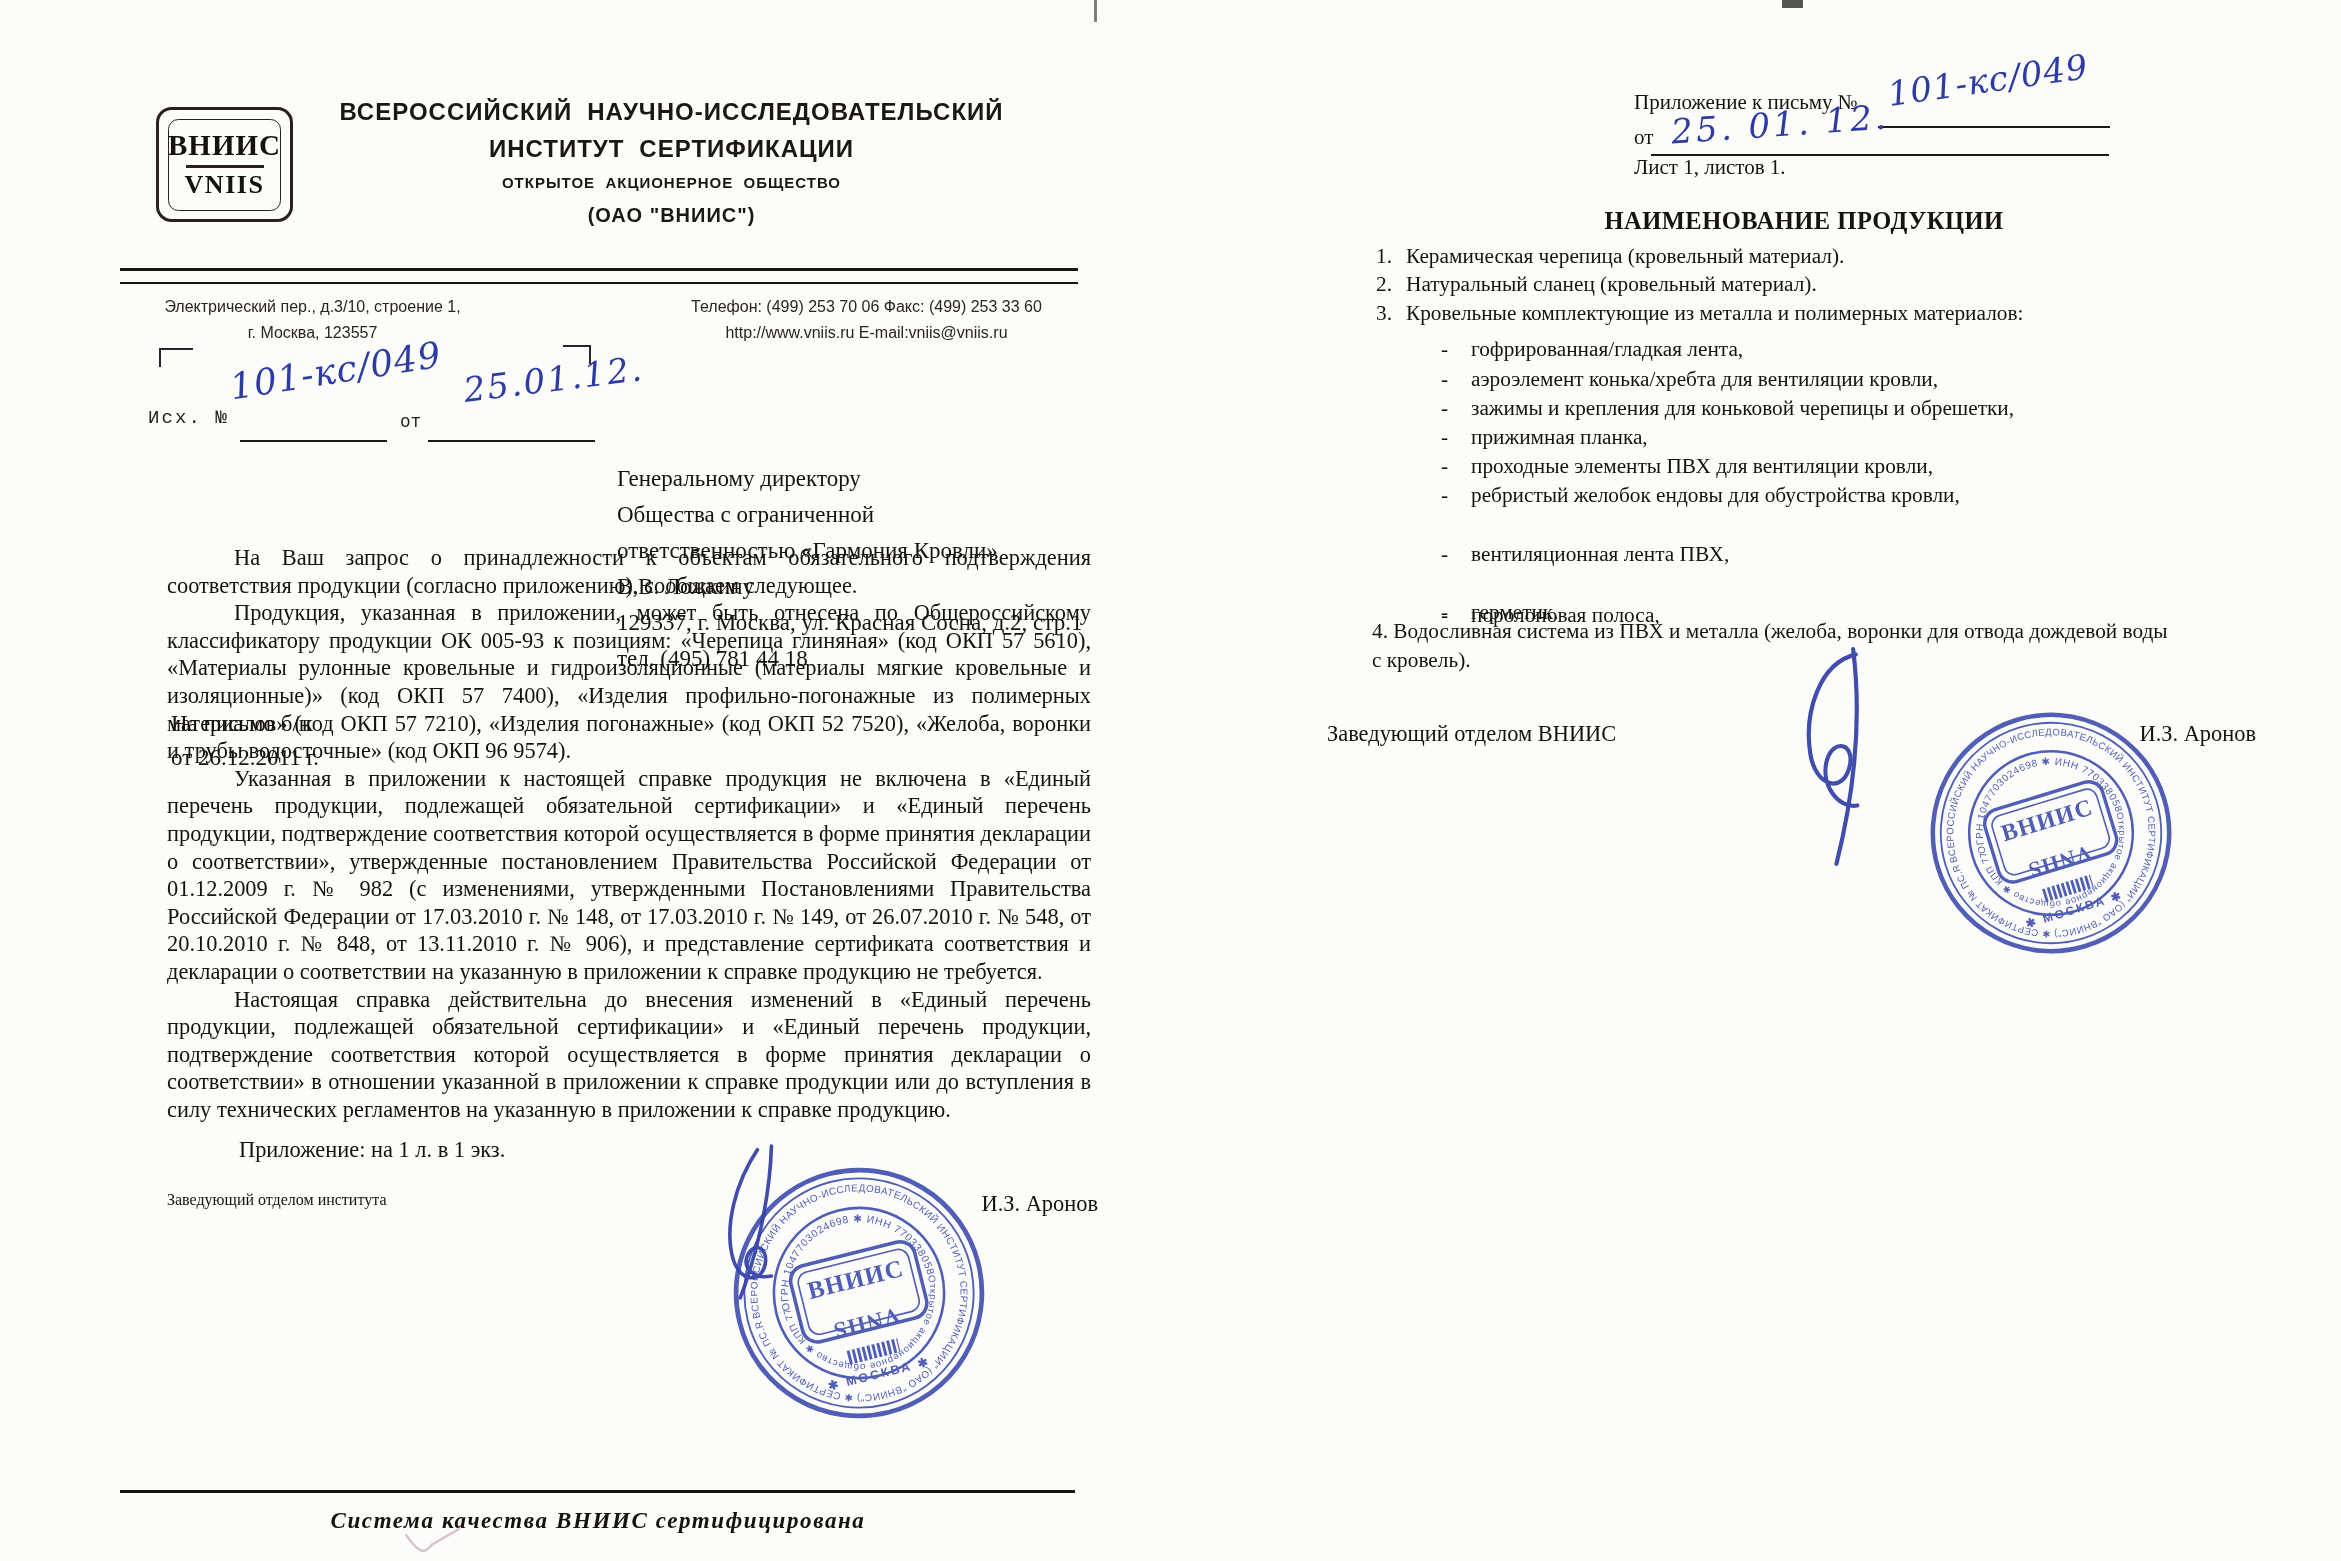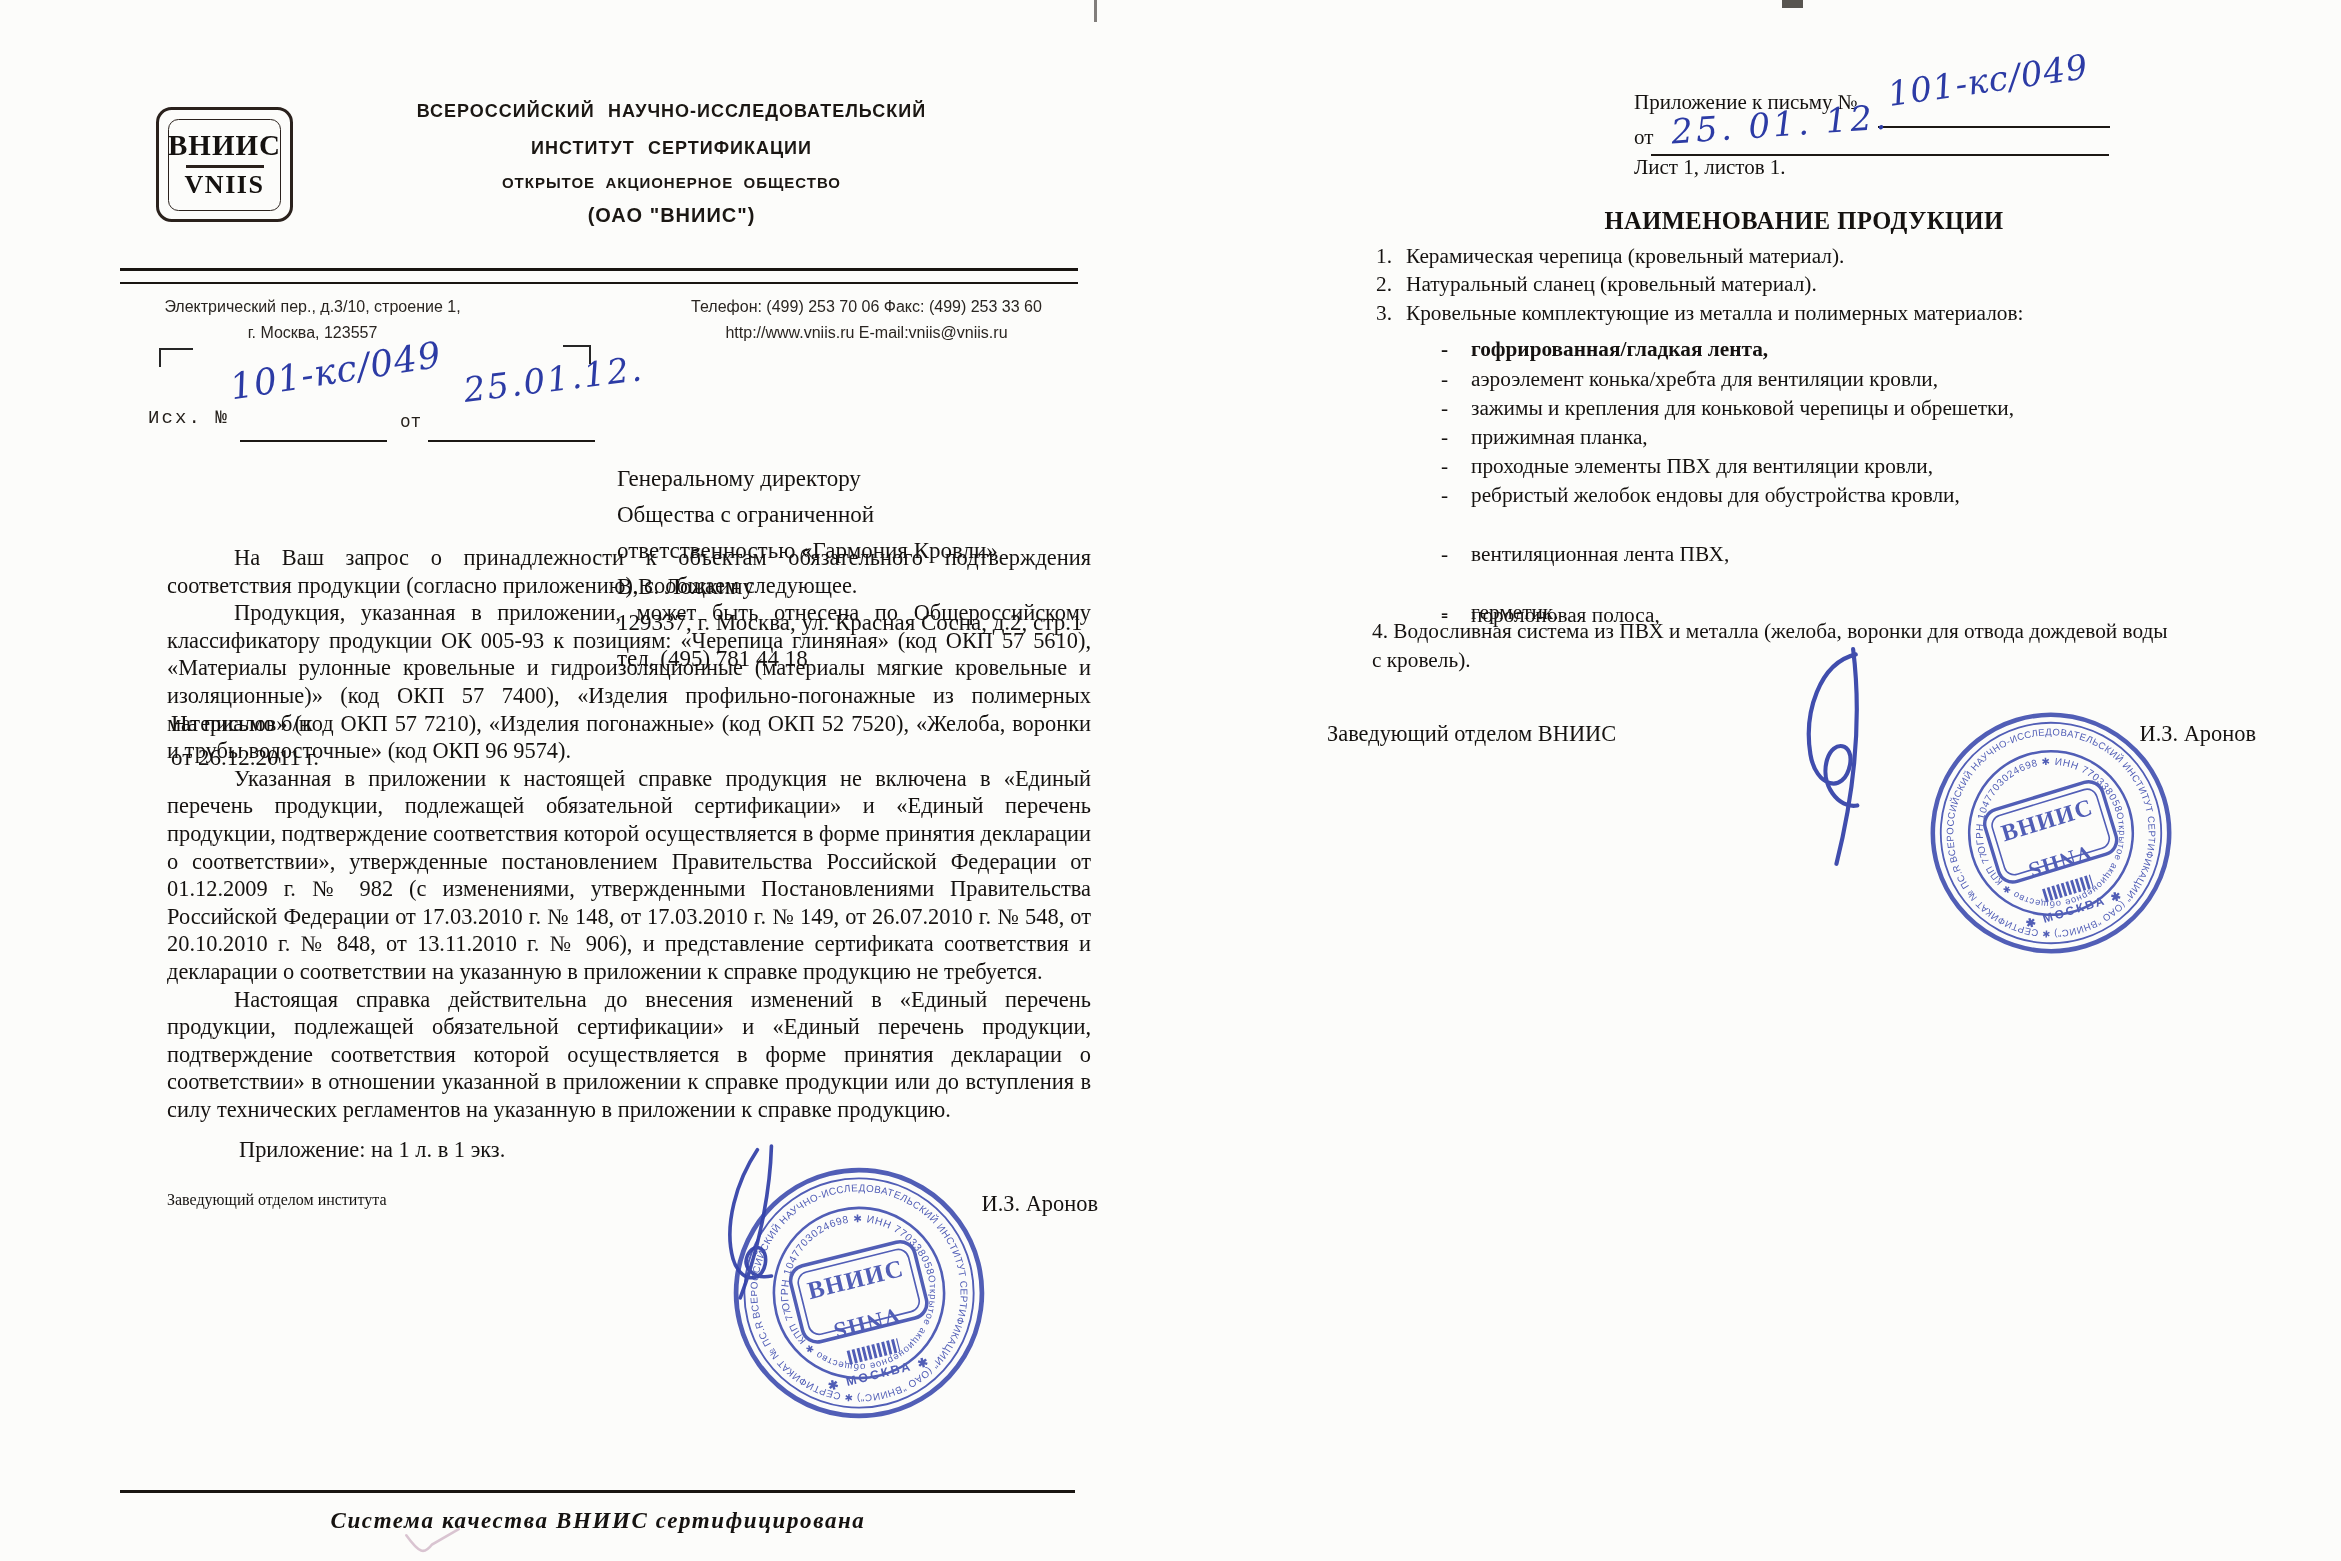--- a/index.html
+++ b/index.html
@@ -9,21 +9,21 @@
   
   .logo-box{left:156px;top:107px;width:131px;height:109px;border:3.1px solid #2a211c;border-radius:15.6px;
             display:flex;flex-direction:column;align-items:center;justify-content:center;}
   .logo-inner{width:111px;height:90px;border:1.6px solid #2a211c;border-radius:10.4px;
               display:flex;flex-direction:column;align-items:center;justify-content:center;}
   .logo-top{font-size:29px;font-weight:bold;letter-spacing:1px;}
   .logo-div{width:78px;height:3.6px;background:#2a211c;margin:3.1px 0 2.1px 0;}
   .logo-bottom{font-size:26px;font-weight:bold;letter-spacing:1.6px;}
   .org{left:333px;top:93px;width:677px;text-align:center;font-family:"Liberation Sans",sans-serif;
        font-weight:bold;color:#1b1713;}
-  .org-l1,.org-l2{font-size:18px;letter-spacing:1px;word-spacing:7.3px;line-height:37px;}
+  .org-l1,.org-l2{font-size:24px;letter-spacing:1px;word-spacing:7.3px;line-height:37px;}
   .org-type{font-size:15px;letter-spacing:1px;word-spacing:5.2px;line-height:32px;}
   .org-short{font-size:20px;letter-spacing:1px;line-height:32px;}
   .rule{left:120px;top:268px;width:958px;height:11.4px;border-top:3.6px solid #191511;border-bottom:2.6px solid #191511;}
   .addr{top:294px;font-family:"Liberation Sans",sans-serif;font-size:16px;line-height:26px;color:#2a2521;text-align:center;}
   .addr-l{left:151px;width:323px;}
   .addr-r{left:653px;width:427px;}
   
   .ref-label{left:148px;top:407px;font-family:"Liberation Mono",monospace;font-size:19px;letter-spacing:2.1px;color:#241f1a;}
   .u{background:#1c1814;height:2.1px;}
   .hw{font-family:"DejaVu Serif",serif;font-style:italic;color:#2c3ba5;white-space:nowrap;}
@@ -185,21 +185,21 @@
   <div class="item-row" style="top:244px;">
     <span class="item-num">1.</span><span>Керамическая черепица (кровельный материал).</span>
   </div>
   <div class="item-row" style="top:272px;">
     <span class="item-num">2.</span><span>Натуральный сланец (кровельный материал).</span>
   </div>
   <div class="item-row" style="top:301px;">
     <span class="item-num">3.</span><span>Кровельные комплектующие из металла и полимерных материалов:</span>
   </div>
 
-  <div class="sub-row" style="top:337px;font-weight:bold;">
+  <div class="sub-row" style="top:337px;">
     <span class="sub-dash">-</span><span>гофрированная/гладкая лента,</span>
   </div>
   <div class="sub-row" style="top:367px;">
     <span class="sub-dash">-</span><span>аэроэлемент конька/хребта для вентиляции кровли,</span>
   </div>
   <div class="sub-row" style="top:396px;">
     <span class="sub-dash">-</span><span>зажимы и крепления для коньковой черепицы и обрешетки,</span>
   </div>
   <div class="sub-row" style="top:425px;">
     <span class="sub-dash">-</span><span>прижимная планка,</span>

